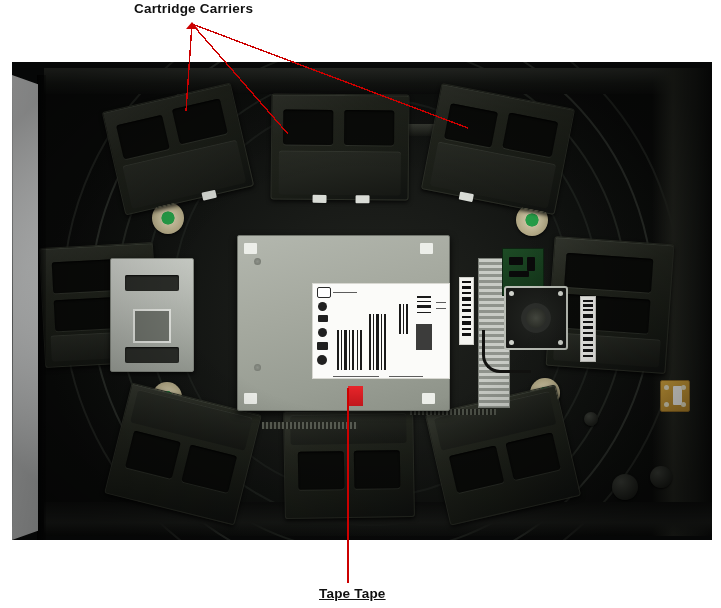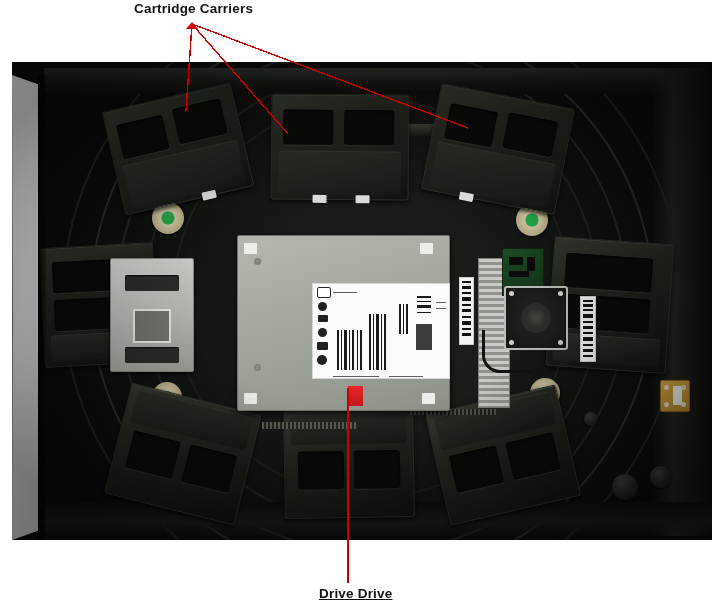--- a/index.html
+++ b/index.html
@@ -359,15 +359,15 @@
       <line x1="192" y1="24" x2="186" y2="111"></line>
       <line x1="192" y1="24" x2="288" y2="134"></line>
       <line x1="192" y1="24" x2="468" y2="128"></line>
       <line x1="348" y1="388" x2="348" y2="583"></line>
     </g>
     <polygon points="192,22 198,29 186,29" fill="#cc0000"></polygon>
   </svg>
 
   <div class="callout" id="lbl-cartridge">Cartridge Carriers</div>
 
-  <div class="callout" id="lbl-tape">Drive Drive</div>
+  <div class="callout" id="lbl-tape">Tape Tape</div>
 
 </div>
 
 </body></html>

